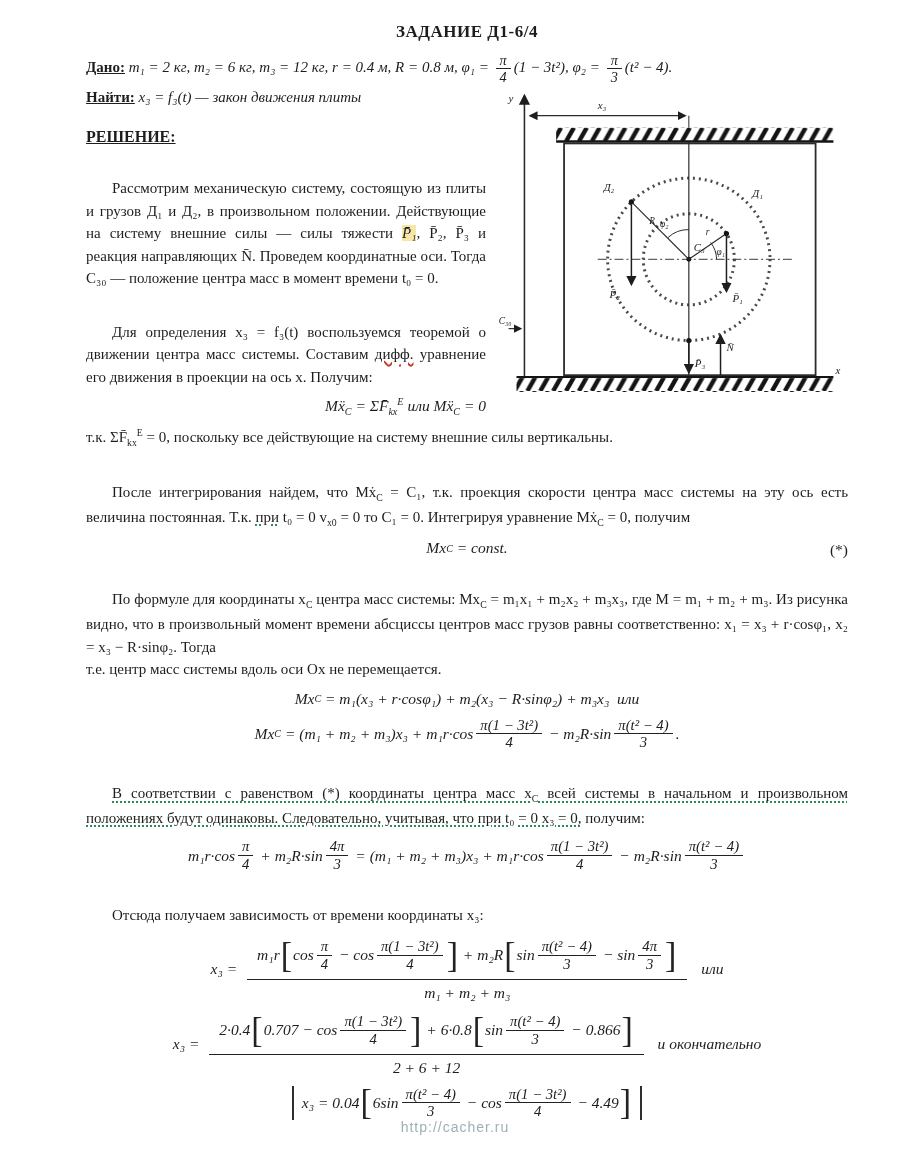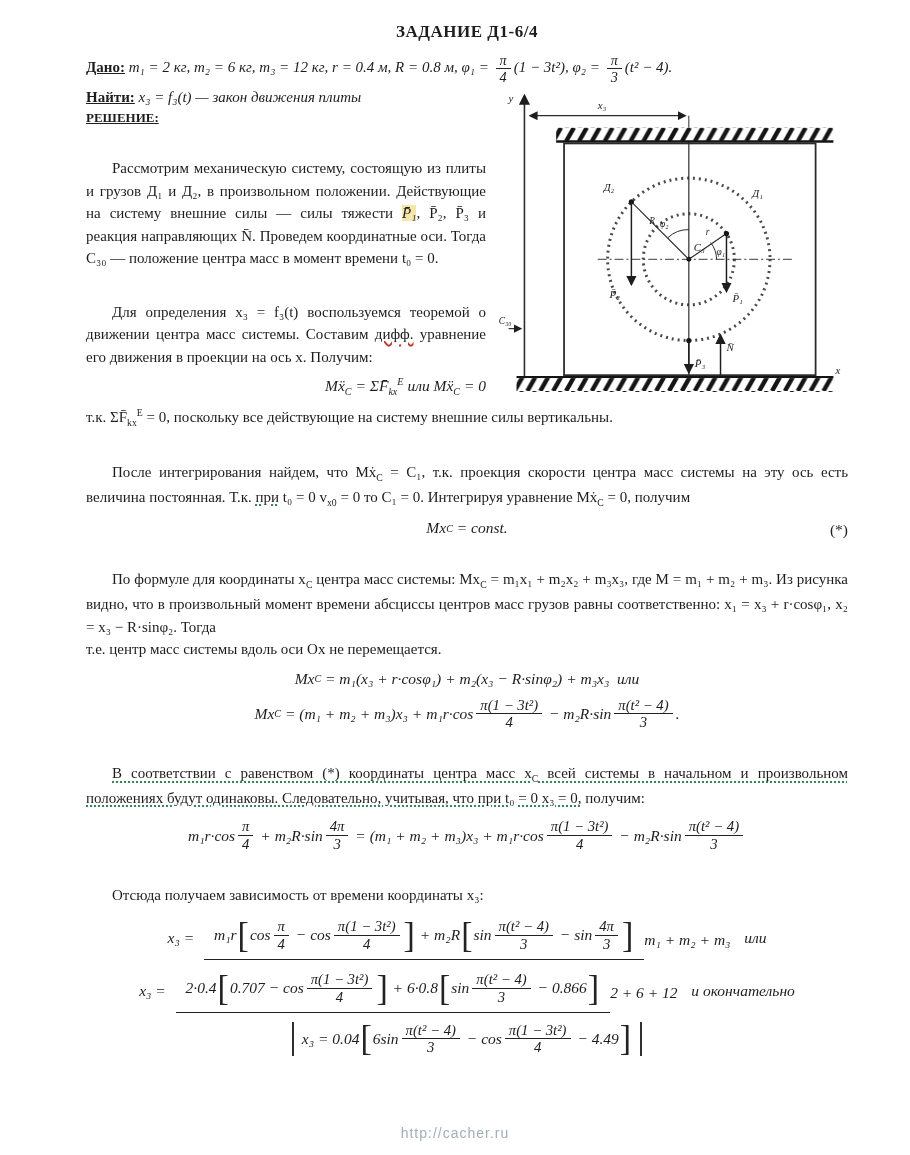--- a/index.html
+++ b/index.html
@@ -15,57 +15,57 @@
     overflow:hidden;
   }
   .title{
     text-align:center;font-weight:bold;font-size:17px;
     letter-spacing:0.5px;margin:8px 0 10px 0;
   }
   p{margin:0;}
   .txt{font-size:15px;line-height:1.5;text-align:justify;}
   .indent{text-indent:26px;margin-top:31px;}
   .lead-label{text-decoration:underline;font-weight:bold;}
-  .solution-h{font-weight:bold;text-decoration:underline;font-size:13px;margin:2px 0;}
+  .solution-h{font-weight:bold;text-decoration:underline;font-size:16px;margin:20px 0;}
   .m{font-style:italic;}
   sub{font-size:0.65em;}
   sup{font-size:0.65em;}
   .frac{
     display:inline-flex;flex-direction:column;align-items:center;
     vertical-align:middle;margin:0 3px;line-height:1.15;font-size:0.95em;
   }
   .frac .num{border-bottom:1px solid #222;padding:0 4px;}
   .frac .den{padding:0 4px;}
   .eqrow{
     display:flex;align-items:center;justify-content:center;
     font-style:italic;font-size:15.5px;margin:9px 0;position:relative;clear:none;
     flex-wrap:nowrap;
   }
   .eqrow .t{white-space:pre;}
   .eq-center{text-align:right;font-style:italic;font-size:15.5px;margin:8px 0;}
   .star{position:absolute;right:0;top:2px;font-style:normal;}
   .tbr{font-size:34px;font-weight:300;line-height:0.85;font-style:normal;
        transform:scaleY(1.05);padding:0 1px;color:#222;}
-  .bigfrac{display:inline-flex;flex-direction:row;align-items:center;margin:0 6px;}
+  .bigfrac{display:inline-flex;flex-direction:column;align-items:center;margin:0 6px;}
   .bigfrac .bnum{display:flex;align-items:center;border-bottom:1.5px solid #222;
                  padding:2px 10px 6px 10px;}
   .bigfrac .bden{padding-top:4px;}
   .abar{align-self:stretch;border-left:2px solid #2f2f2f;margin:0 8px;}
   .abar.r{border-left:none;border-right:2px solid #2f2f2f;}
   .marked-red{text-decoration:#c0392b wavy underline;text-decoration-thickness:2px;}
   .marked-green{text-decoration:#2e8b57 dotted underline;text-decoration-thickness:2px;text-underline-offset:3px;font-family:Liberation Serif, serif;}
   .hl-yellow{background:#f6e7a8;}
   .diagram{
     float:right;width:352px;height:307px;margin:0 0 6px 10px;
   }
   .diagram svg{width:100%;height:100%;}
   .svg-lab{font-size:11px;font-style:italic;fill:#1d1d1d;}
   .svg-lab.sm{font-size:9.5px;}
   .watermark{
-    position:absolute;left:0;bottom:14px;width:100%;
+    position:absolute;left:0;bottom:20px;width:100%;
     text-align:center;color:#9fb0b5;font-size:14px;letter-spacing:1px;
     font-family:"Liberation Sans","DejaVu Sans",sans-serif;
   }
   .clr{clear:both;}
 </style>
 </head>
 <body>
 
 <div class="page">
 

